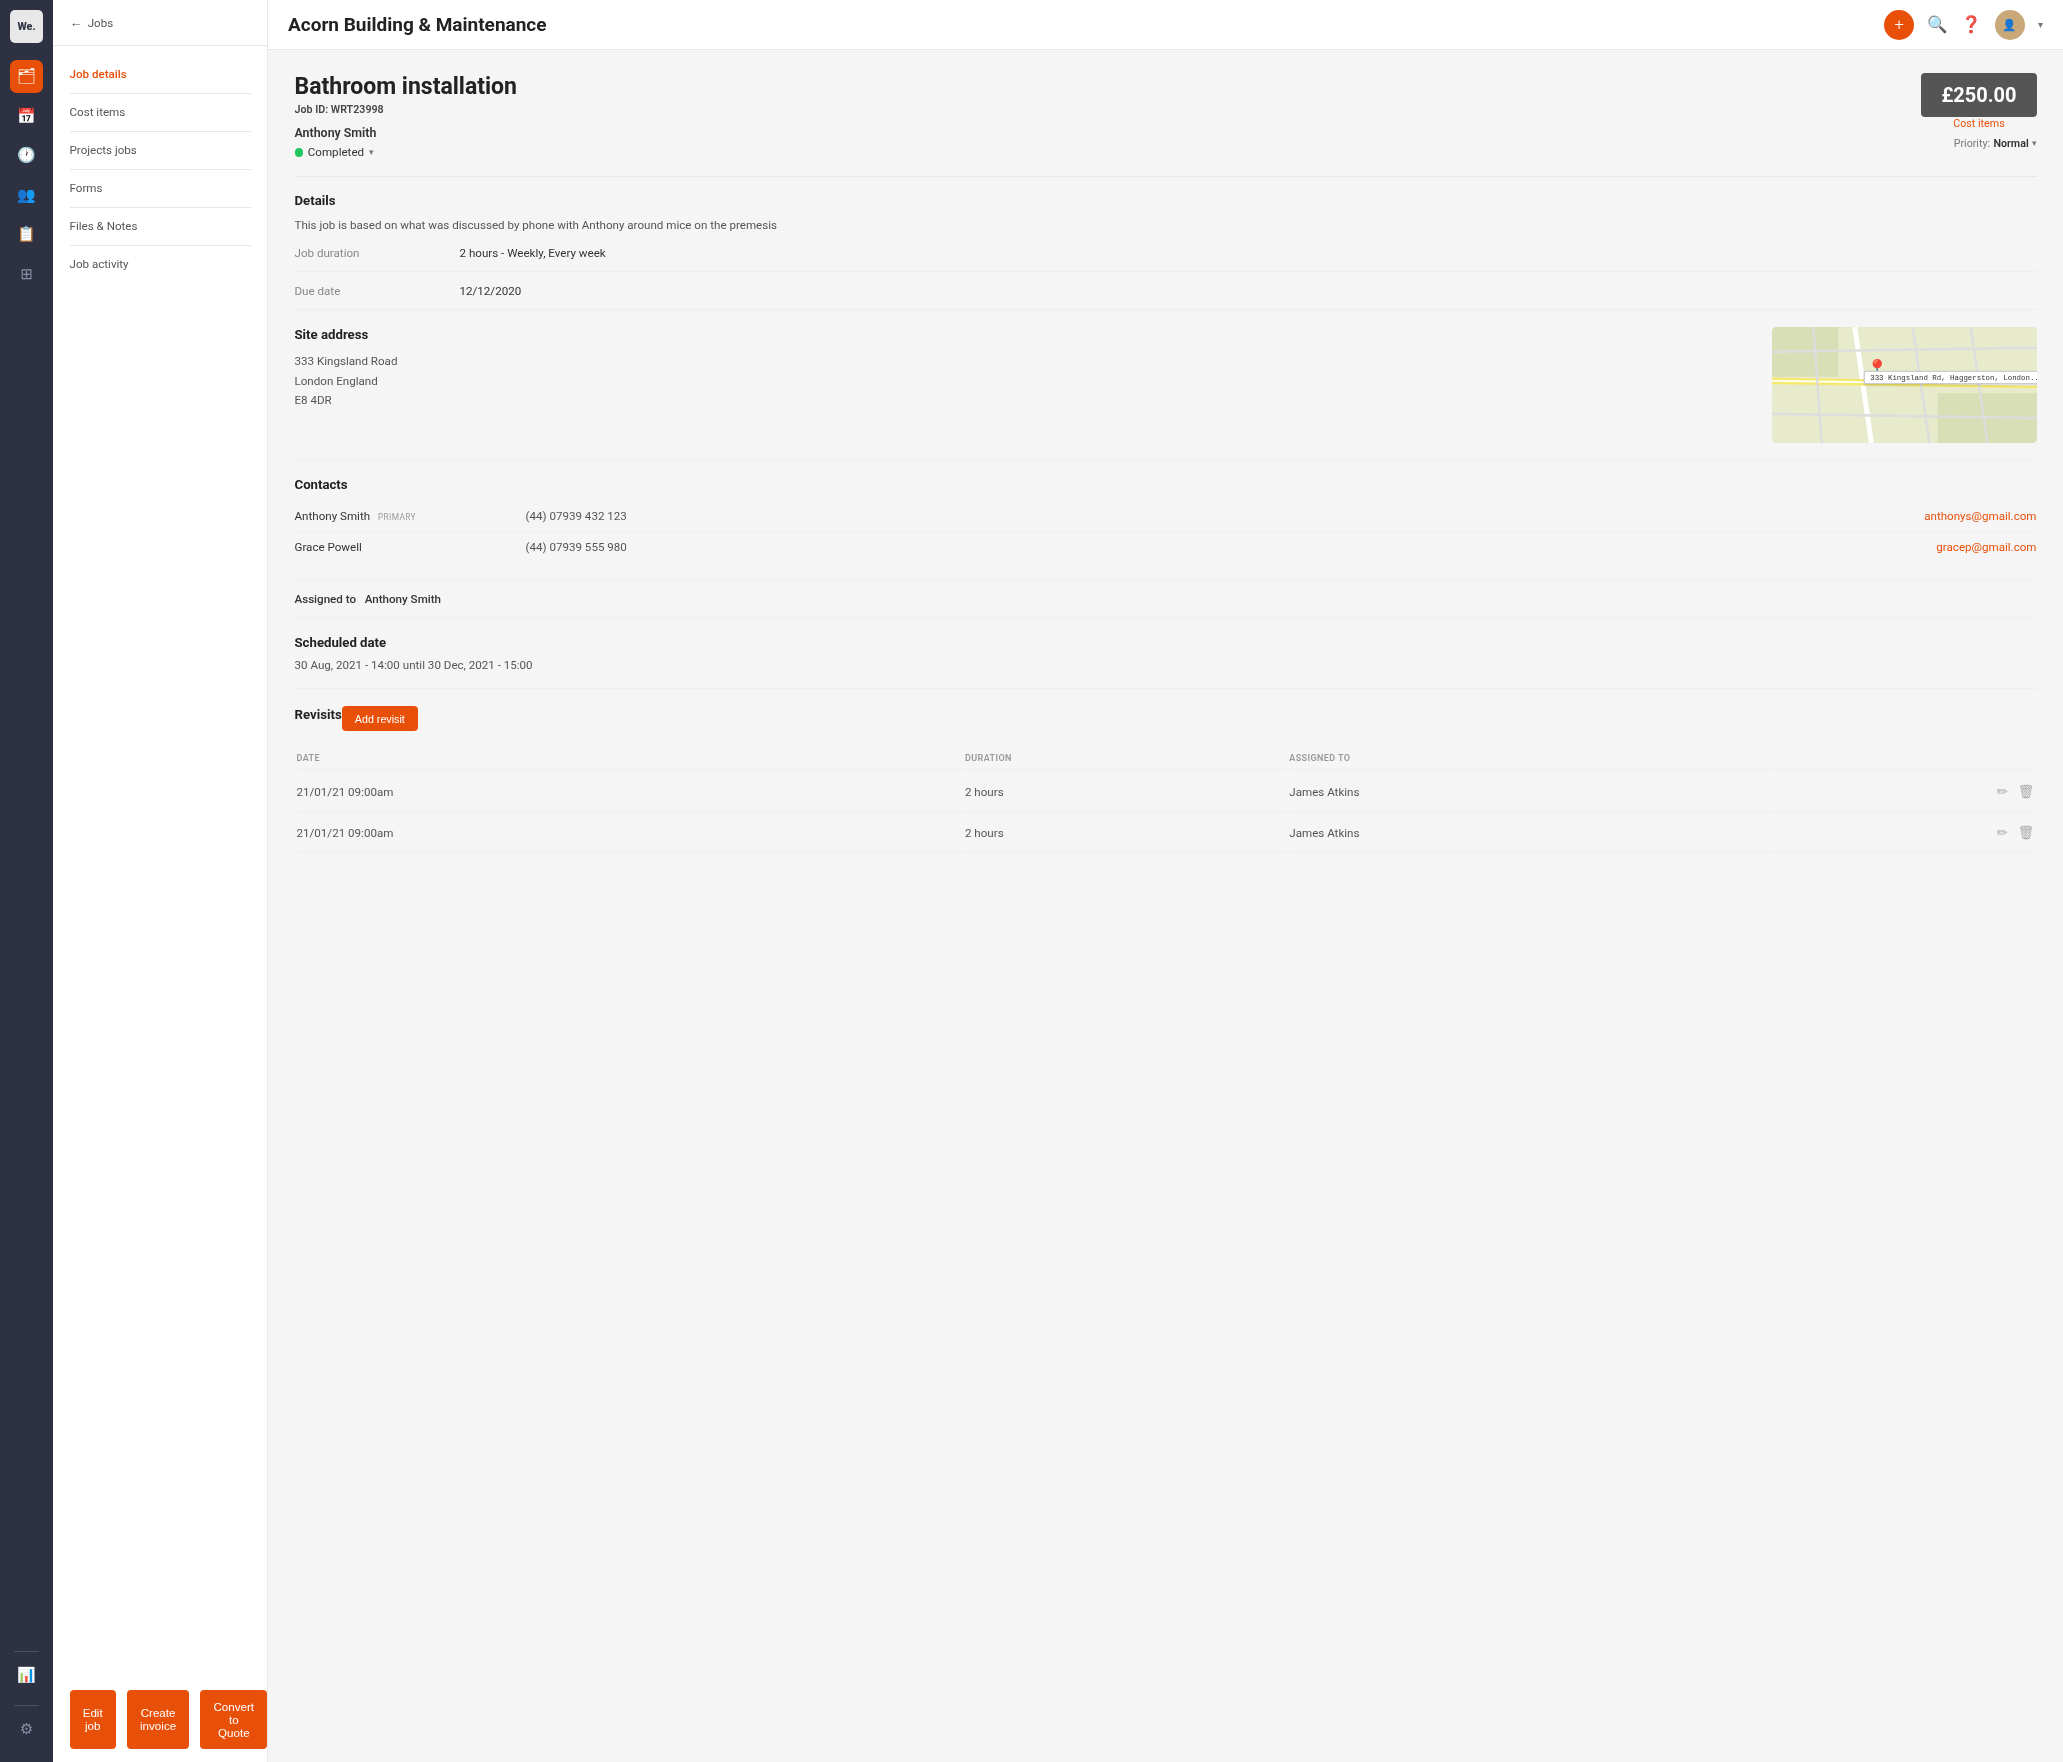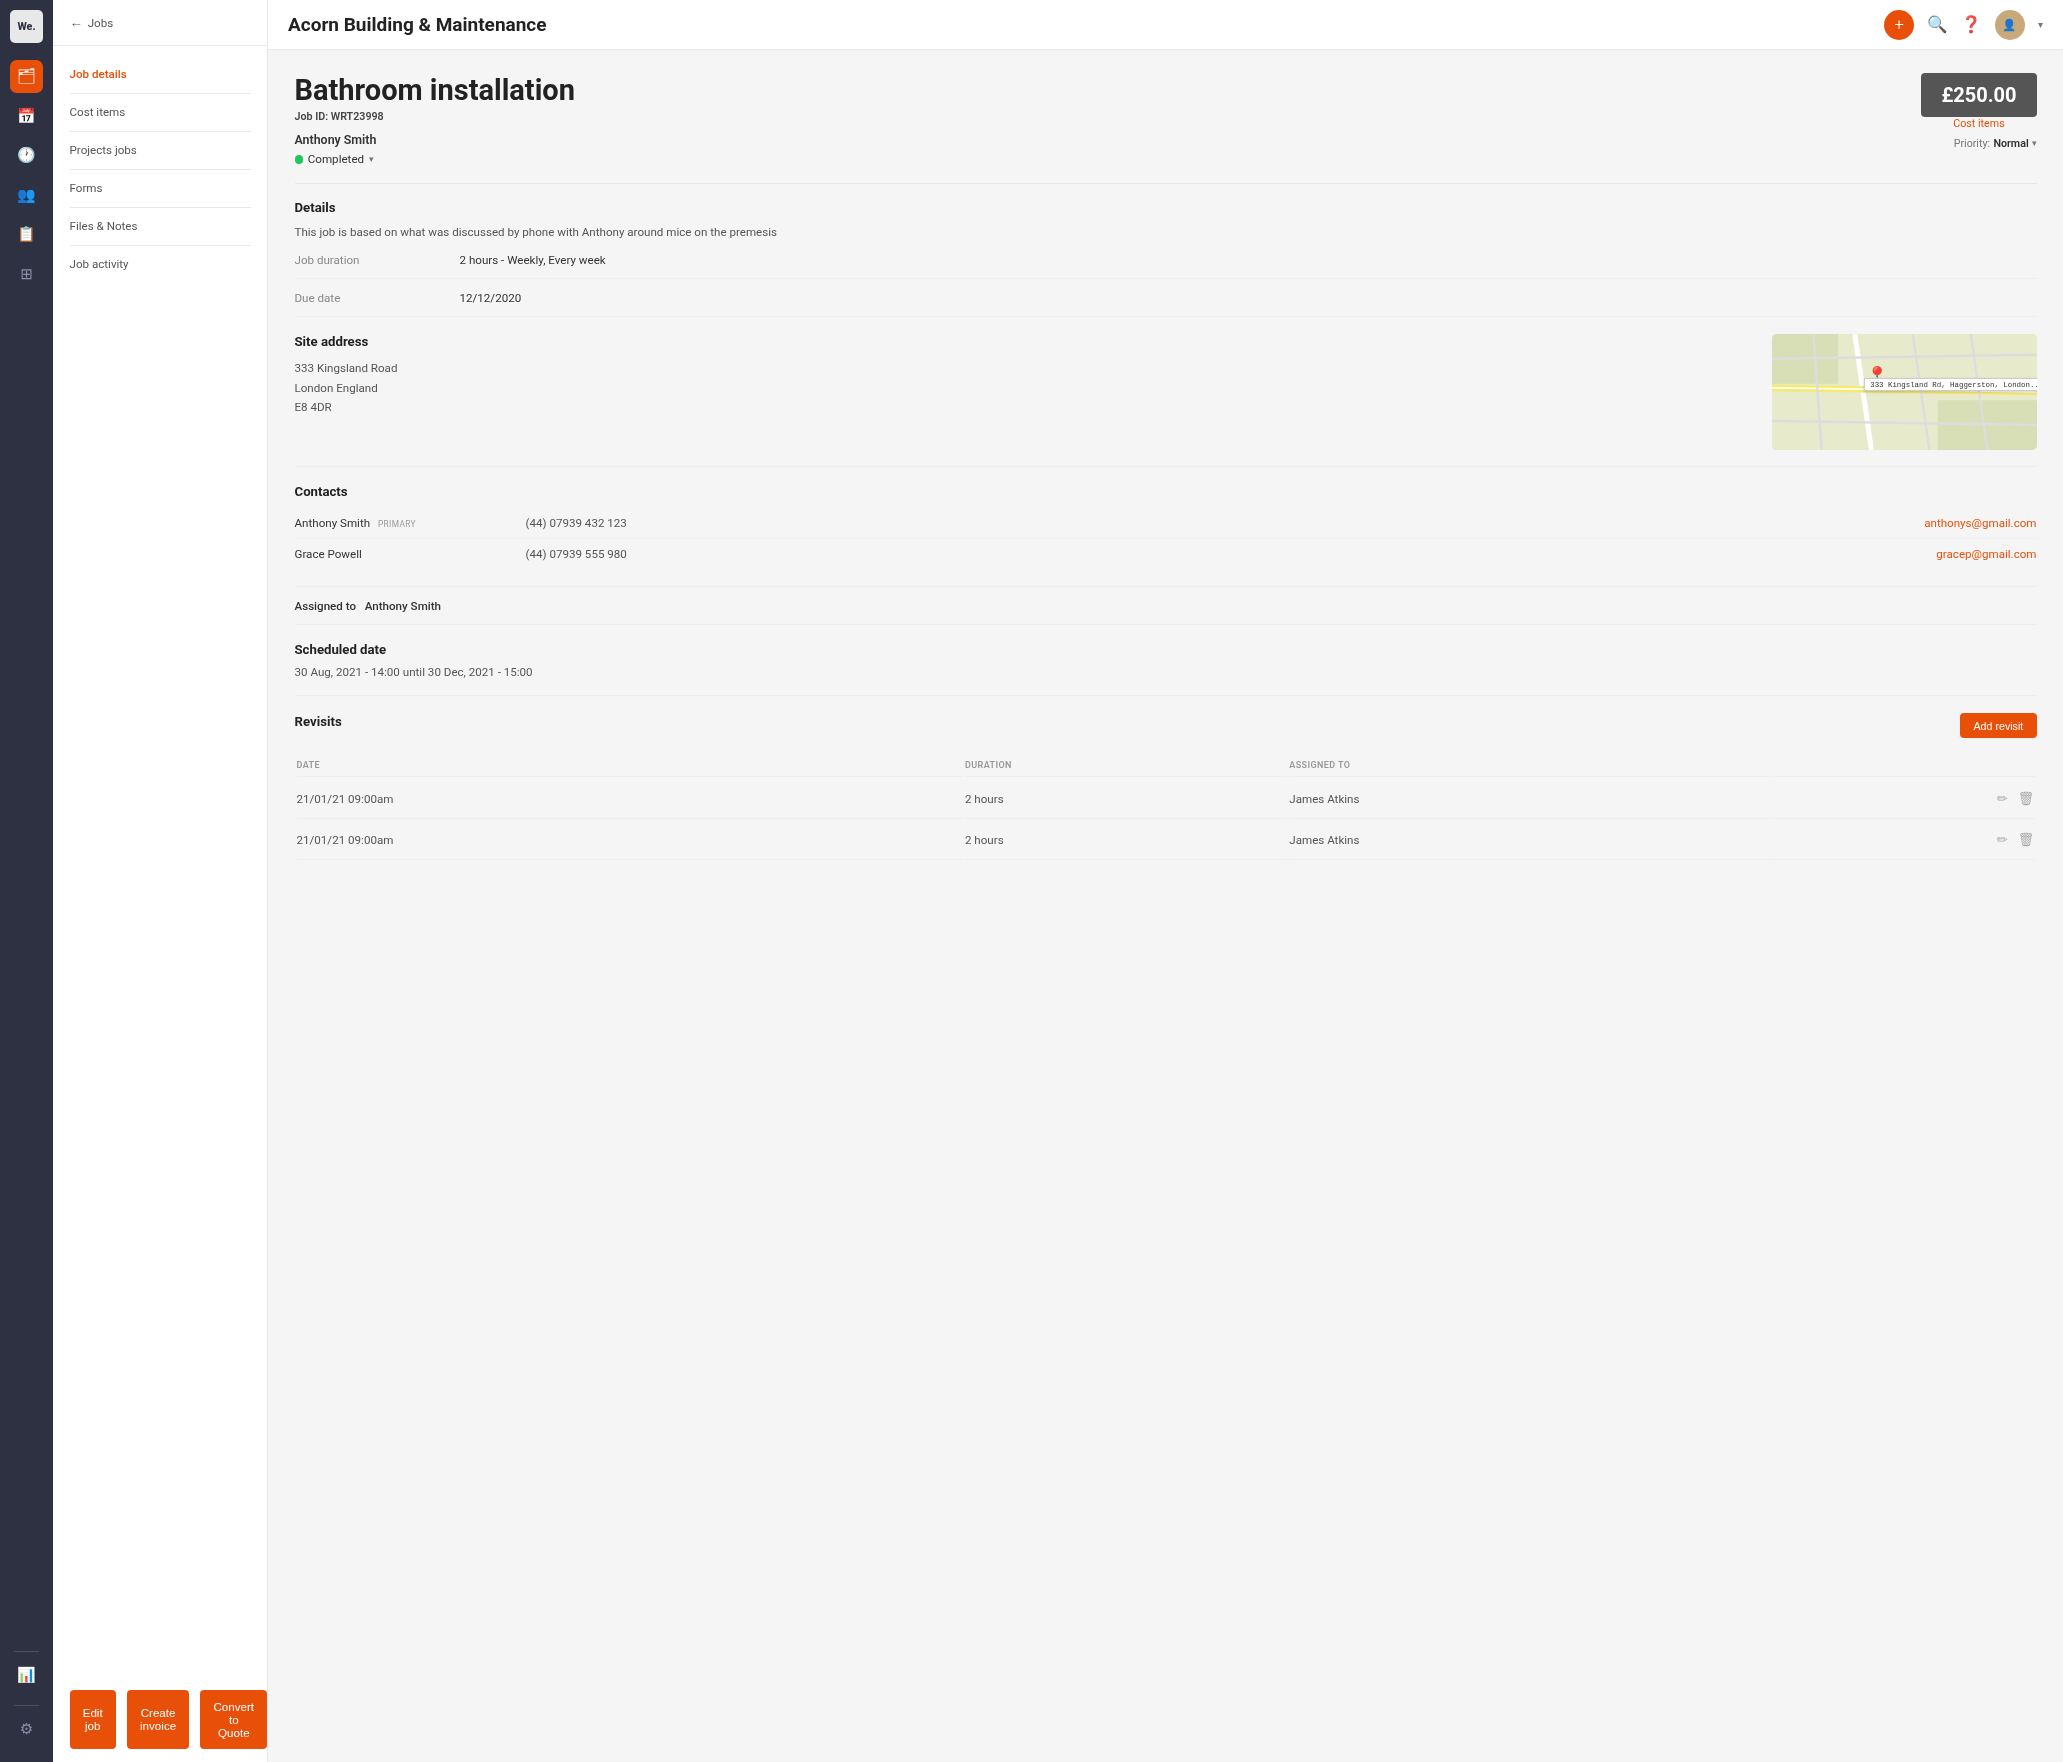--- a/index.html
+++ b/index.html
@@ -162,21 +162,21 @@
       overflow-y: auto;
       padding: 23px 26.5px;
     }
 
     
     .job-header {
       display: flex; align-items: flex-start; justify-content: space-between;
       margin-bottom: 16.5px;
     }
     .job-title-block h1 {
-      font-size: 29px; font-weight: 700; color: #222; margin-bottom: 3.3px;
+      font-size: 23px; font-weight: 700; color: #222; margin-bottom: 3.3px;
     }
     .job-id {
       font-size: 10.7px; color: #777;
     }
     .job-id span { font-weight: 600; color: #444; }
     .job-client {
       font-size: 12.4px; font-weight: 600; color: #333; margin: 8.3px 0 5px;
     }
     .status-badge {
       display: inline-flex; align-items: center; gap: 5px;
@@ -298,21 +298,21 @@
     }
     .assigned-row span { color: #333; font-weight: 500; }
 
     
     .scheduled-section { padding: 16.5px 0; border-bottom: 0.8px solid #eee; }
     .scheduled-text { font-size: 11.6px; color: #555; }
 
     
     .revisits-section { padding: 16.5px 0; }
     .revisits-header {
-      display: flex; align-items: center; justify-content: space-between;
+      display: flex; align-items: center; justify-content: flex-start;
       margin-bottom: 13.2px;
     }
     .revisits-table { width: 100%; }
     .revisits-table th {
       font-size: 9px; color: #999; text-transform: uppercase;
       letter-spacing: 0.4px; font-weight: 600;
       text-align: left; padding: 6.6px 0;
       border-bottom: 0.8px solid #eee;
       margin-top: 48px;
     }

